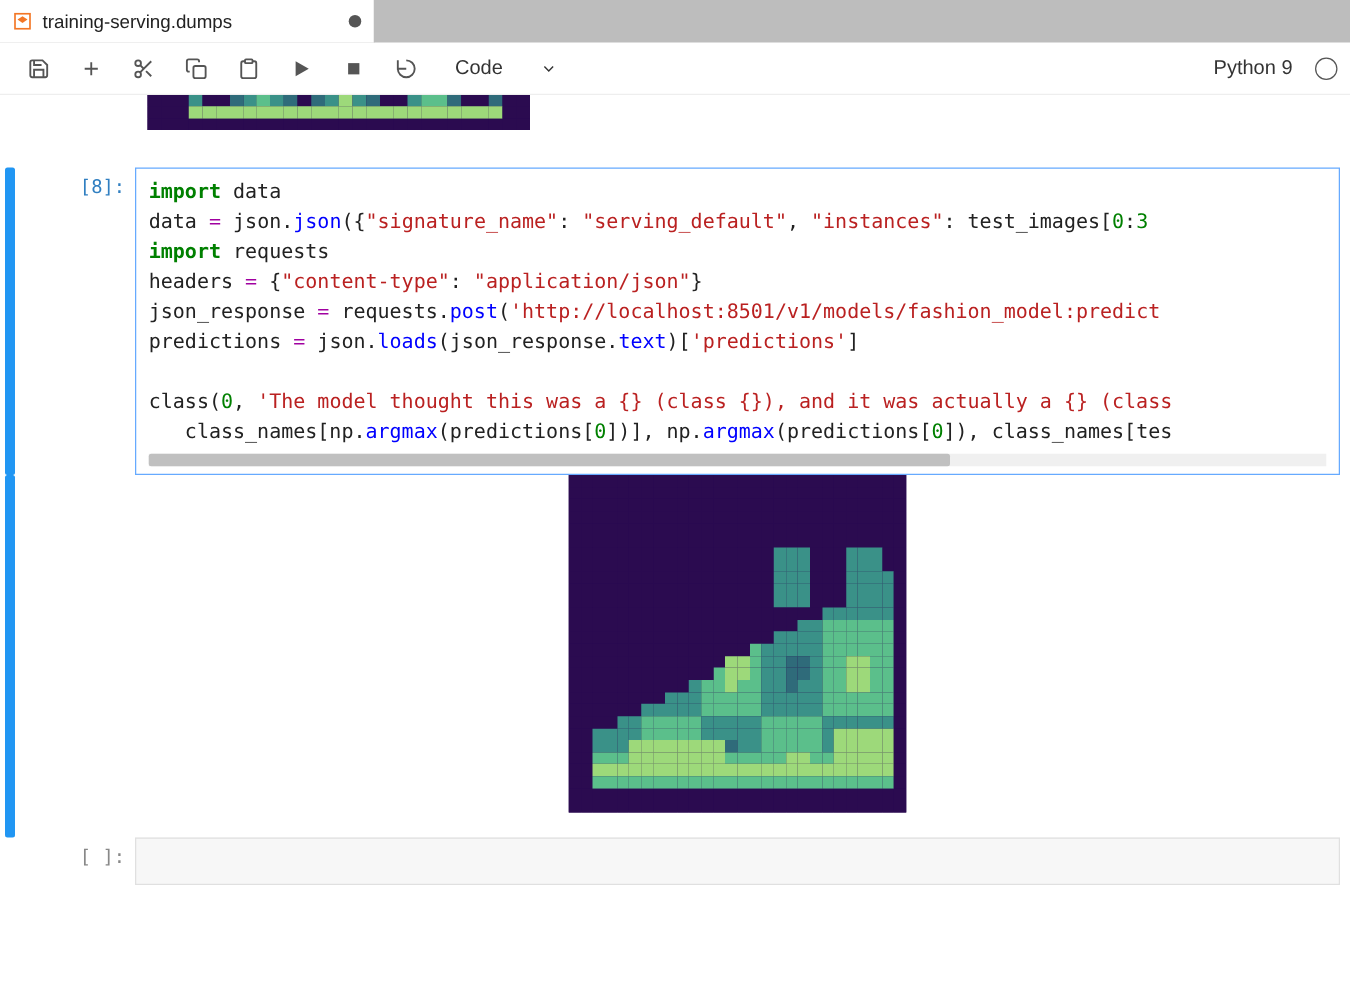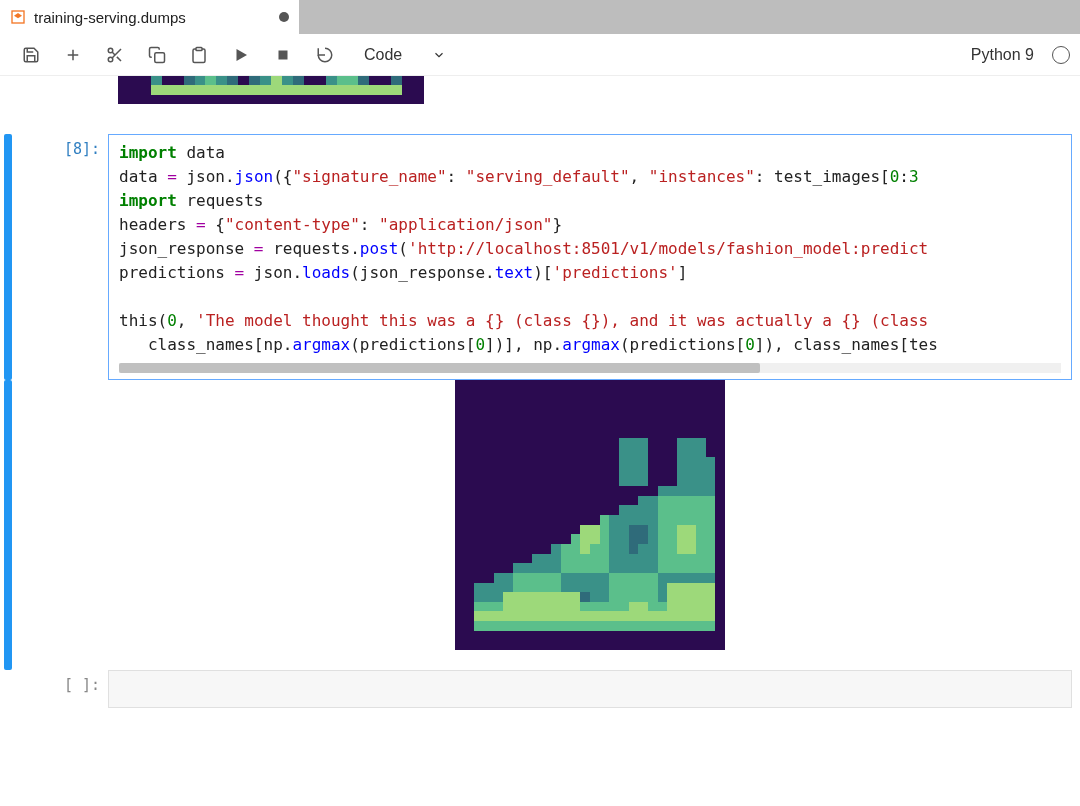--- a/index.html
+++ b/index.html
@@ -224,21 +224,21 @@
       <div class="prompt">[8]:</div>
       <div class="cellbody">
         <div class="inputarea">
           <div class="code"><span class="kw">import</span><span> data</span>
 <span>data </span><span class="op">=</span><span> json.</span><span class="fn">json</span><span>({</span><span class="str">"signature_name"</span><span>: </span><span class="str">"serving_default"</span><span>, </span><span class="str">"instances"</span><span>: test_images[</span><span class="num">0</span><span>:</span><span class="num">3</span>
 <span class="kw">import</span><span> requests</span>
 <span>headers </span><span class="op">=</span><span> {</span><span class="str">"content-type"</span><span>: </span><span class="str">"application/json"</span><span>}</span>
 <span>json_response </span><span class="op">=</span><span> requests.</span><span class="fn">post</span><span>(</span><span class="str">'http://localhost:8501/v1/models/fashion_model:predict</span>
 <span>predictions </span><span class="op">=</span><span> json.</span><span class="fn">loads</span><span>(json_response.</span><span class="fn">text</span><span>)[</span><span class="str">'predictions'</span><span>]</span>
 
-<span>this(</span><span class="num">0</span><span>, </span><span class="str">'The model thought this was a {} (class {}), and it was actually a {} (class</span>
+<span>class(</span><span class="num">0</span><span>, </span><span class="str">'The model thought this was a {} (class {}), and it was actually a {} (class</span>
 <span>   class_names[np.</span><span class="fn">argmax</span><span>(predictions[</span><span class="num">0</span><span>])], np.</span><span class="fn">argmax</span><span>(predictions[</span><span class="num">0</span><span>]), class_names[tes</span></div>
           <div class="hscroll">
               <div class="hthumb"></div>
             </div>
         </div>
       </div>
     </div>
 
     <div class="cell out-active">
       <div class="collapser"></div>

